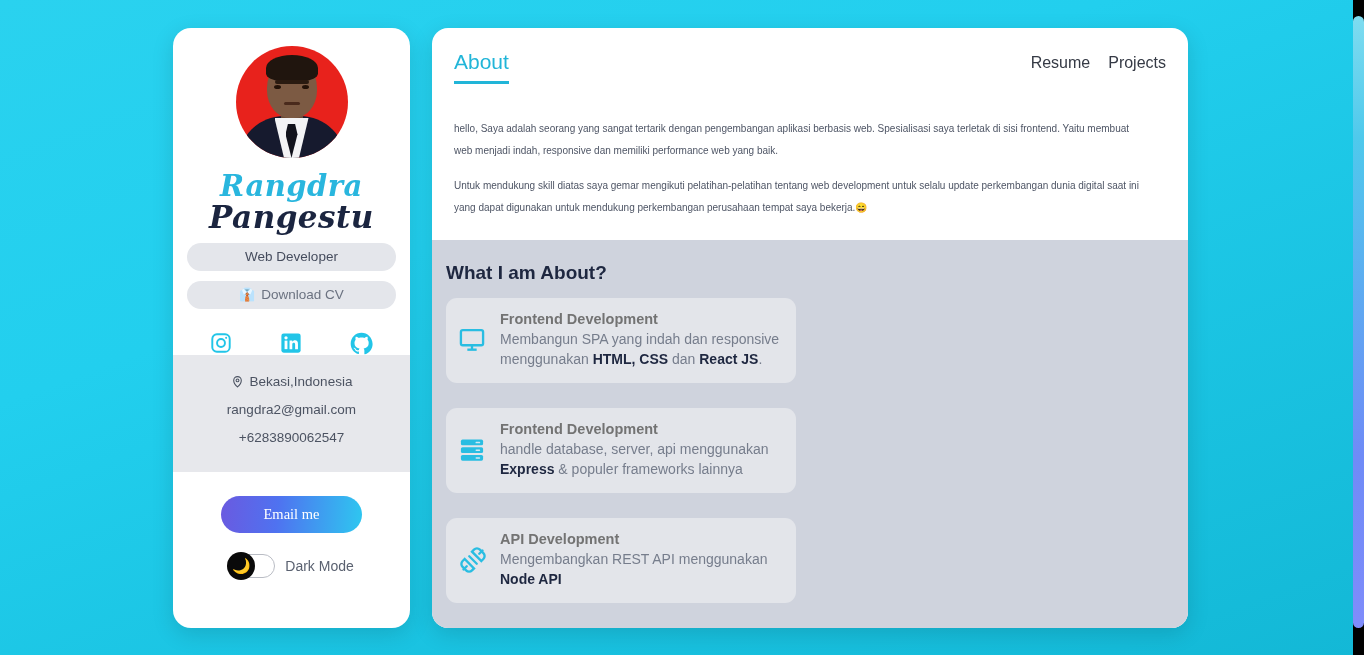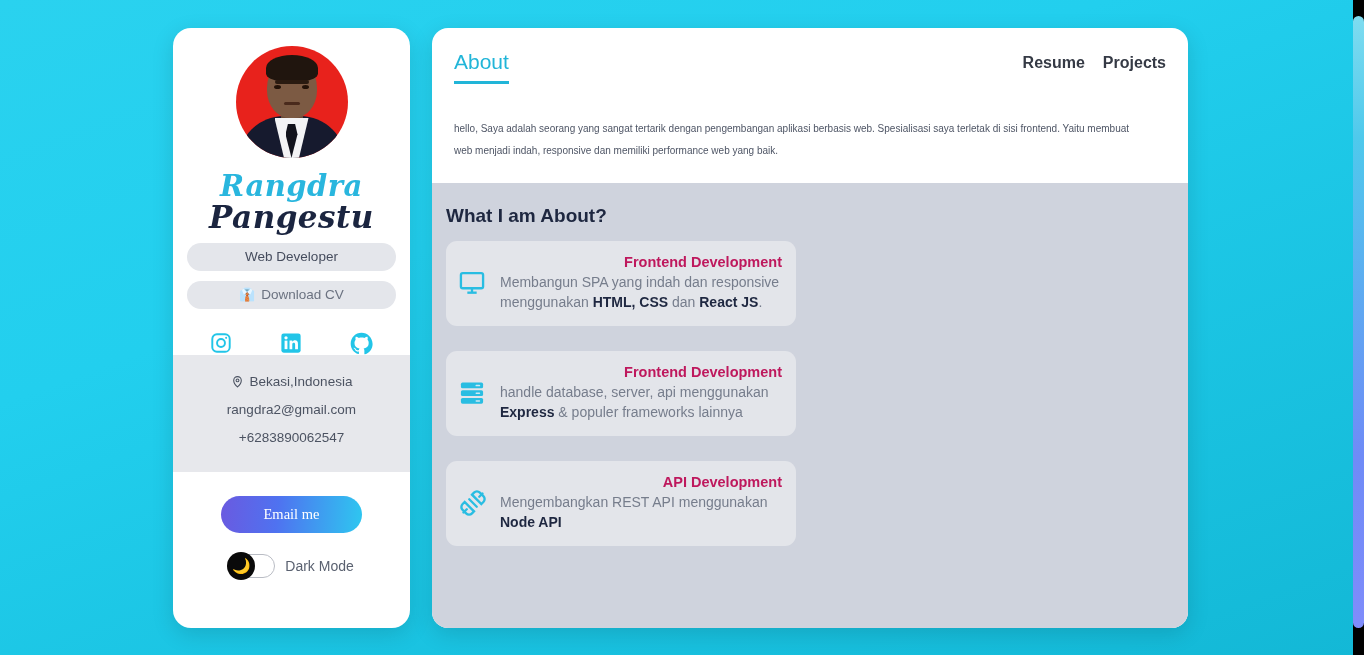--- a/index.html
+++ b/index.html
@@ -278,21 +278,21 @@
     height: 62px;
     flex: 0 0 auto;
   }
   #tab-about {
     font-size: 21px;
     color: #21b5d8;
     padding-bottom: 7px;
     border-bottom: 3px solid #21b5d8;
     cursor: pointer;
   }
-  #nav-right { display: flex; gap: 18px; padding-top: 4px; font-weight: bold; }
+  #nav-right { display: flex; gap: 18px; padding-top: 4px; }
   .nav-link {
     font-size: 16px;
     color: #353a45;
     cursor: pointer;
   }
 
   #about-body {
     padding: 28px 22px 22px 22px;
     flex: 0 0 auto;
   }
@@ -330,23 +330,22 @@
     display: flex;
     gap: 12px;
     align-items: center;
     cursor: pointer;
   }
   .card-icon { flex: 0 0 auto; width: 30px; line-height: 0; }
   .card-text { flex: 1 1 auto; }
   .card-title {
     font-size: 14.5px;
     font-weight: 700;
-    color: #be185d;
+    color: #737373;
     margin-bottom: 2px;
-    text-align: right;
   }
   .card-desc {
     font-size: 14px;
     line-height: 20px;
     color: #767d8c;
   }
   .card-desc b { color: #1e2740; font-weight: 700; }
 </style>
 </head>
 <body>
@@ -437,20 +436,21 @@
     <nav id="topnav">
       <div id="tab-about">About</div>
       <div id="nav-right">
         <span class="nav-link">Resume</span>
         <span class="nav-link">Projects</span>
       </div>
     </nav>
 
     <div id="about-body">
       <p class="para">hello, Saya adalah seorang yang sangat tertarik dengan pengembangan aplikasi berbasis web. Spesialisasi saya terletak di sisi frontend. Yaitu membuat web menjadi indah, responsive dan memiliki performance web yang baik.</p>
+      <p class="para">Untuk mendukung skill diatas saya gemar mengikuti pelatihan-pelatihan tentang web development untuk selalu update perkembangan dunia digital saat ini yang dapat digunakan untuk mendukung perkembangan perusahaan tempat saya bekerja.😄</p>
     </div>
 
     <div id="doing-section">
       <h2 id="doing-title">What I am About?</h2>
 
       <div id="cards">
 
         <div class="card">
           <span class="card-icon">
             <svg width="28" height="28" viewBox="0 0 24 24" fill="none" stroke="#29bde2" stroke-width="2">

